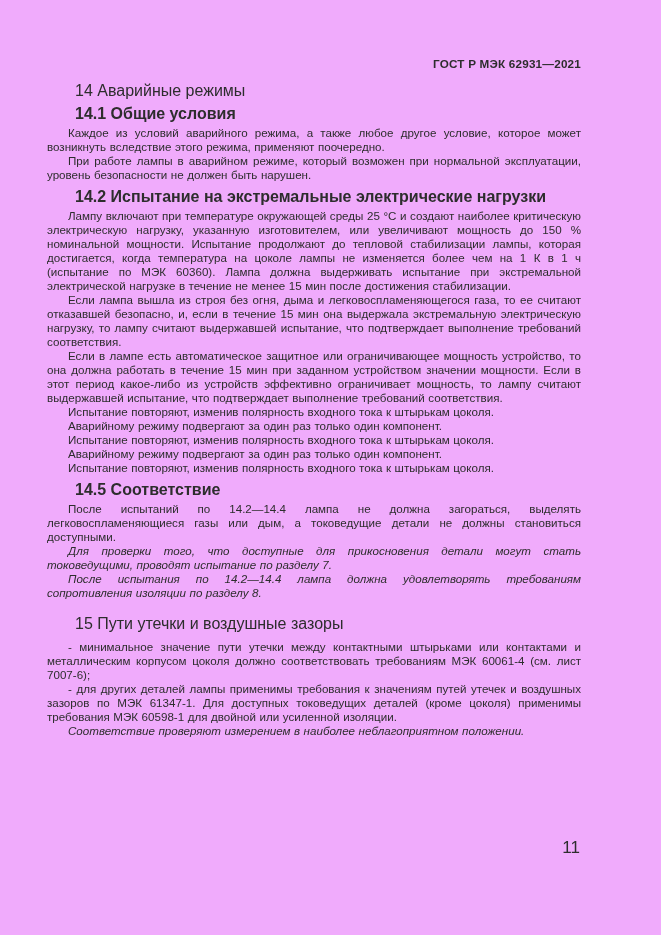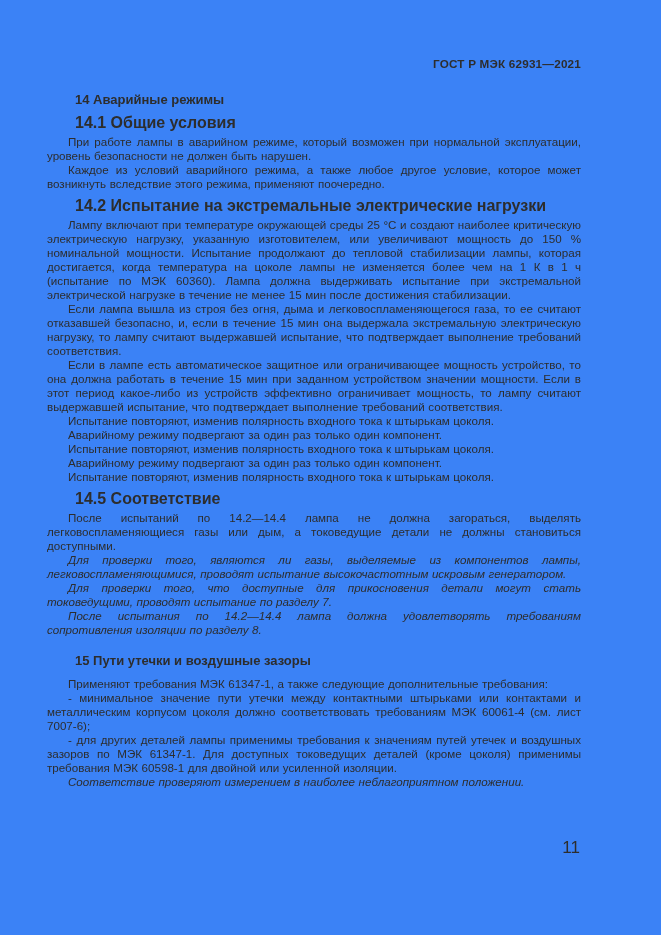--- a/index.html
+++ b/index.html
@@ -4,43 +4,43 @@
 <style>
   html, body {
     margin: 0;
     padding: 0;
     background: #ffffff;
   }
   .page {
     position: relative;
     width: 661px;
     height: 935px;
-    background: #3b82f6;
+    background: #f0abfc;
     font-family: "Liberation Sans", sans-serif;
     color: #2d2d2d;
     overflow: hidden;
   }
   .content {
     position: absolute;
     left: 47px;
     top: 57px;
     width: 534px;
   }
   .doc-header {
     text-align: right;
     font-size: 11.7px;
     font-weight: bold;
     line-height: 14px;
     letter-spacing: 0.2px;
   }
   .h1 {
-    font-size: 13px;
-    font-weight: bold;
+    font-size: 16px;
+    font-weight: normal;
     line-height: 17px;
-    margin: 20px 0 8px 28px;
+    margin: 11px 0 8px 28px;
   }
   .h1.sec15 {
     margin-top: 15px;
   }
   .h2 {
     font-size: 16px;
     font-weight: bold;
     line-height: 14px;
     margin: 8px 0 5px 28px;
   }
@@ -69,43 +69,41 @@
 <div class="page">
   <div class="content">
 
     <div class="doc-header">
       <span>ГОСТ Р МЭК 62931—2021</span>
     </div>
 
     <div class="h1">14 Аварийные режимы</div>
 
     <div class="h2">14.1 Общие условия</div>
+    <p class="p">Каждое из условий аварийного режима, а также любое другое условие, которое может возникнуть вследствие этого режима, применяют поочередно.</p>
     <p class="p">При работе лампы в аварийном режиме, который возможен при нормальной эксплуатации, уровень безопасности не должен быть нарушен.</p>
-    <p class="p">Каждое из условий аварийного режима, а также любое другое условие, которое может возникнуть вследствие этого режима, применяют поочередно.</p>
 
     <div class="h2">14.2 Испытание на экстремальные электрические нагрузки</div>
     <p class="p">Лампу включают при температуре окружающей среды 25 °С и создают наиболее критическую электрическую нагрузку, указанную изготовителем, или увеличивают мощность до 150 % номинальной мощности. Испытание продолжают до тепловой стабилизации лампы, которая достигается, когда температура на цоколе лампы не изменяется более чем на 1 К в 1 ч (испытание по МЭК 60360). Лампа должна выдерживать испытание при экстремальной электрической нагрузке в течение не менее 15 мин после достижения стабилизации.</p>
     <p class="p">Если лампа вышла из строя без огня, дыма и легковоспламеняющегося газа, то ее считают отказавшей безопасно, и, если в течение 15 мин она выдержала экстремальную электрическую нагрузку, то лампу считают выдержавшей испытание, что подтверждает выполнение требований соответствия.</p>
     <p class="p">Если в лампе есть автоматическое защитное или ограничивающее мощность устройство, то она должна работать в течение 15 мин при заданном устройством значении мощности. Если в этот период какое-либо из устройств эффективно ограничивает мощность, то лампу считают выдержавшей испытание, что подтверждает выполнение требований соответствия.</p>
     <p class="p">Испытание повторяют, изменив полярность входного тока к штырькам цоколя.</p>
 
     <p class="p">Аварийному режиму подвергают за один раз только один компонент.</p>
     <p class="p">Испытание повторяют, изменив полярность входного тока к штырькам цоколя.</p>
 
     <p class="p">Аварийному режиму подвергают за один раз только один компонент.</p>
     <p class="p">Испытание повторяют, изменив полярность входного тока к штырькам цоколя.</p>
 
     <div class="h2">14.5 Соответствие</div>
     <p class="p">После испытаний по 14.2—14.4 лампа не должна загораться, выделять легковоспламеняющиеся газы или дым, а токоведущие детали не должны становиться доступными.</p>
-    <p class="p it">Для проверки того, являются ли газы, выделяемые из компонентов лампы, легковоспламеняющимися, проводят испытание высокочастотным искровым генератором.</p>
     <p class="p it">Для проверки того, что доступные для прикосновения детали могут стать токоведущими, проводят испытание по разделу 7.</p>
     <p class="p it">После испытания по 14.2—14.4 лампа должна удовлетворять требованиям сопротивления изоляции по разделу 8.</p>
 
     <div class="h1 sec15">15 Пути утечки и воздушные зазоры</div>
-    <p class="p">Применяют требования МЭК 61347-1, а также следующие дополнительные требования:</p>
     <p class="p">- минимальное значение пути утечки между контактными штырьками или контактами и металлическим корпусом цоколя должно соответствовать требованиям МЭК 60061-4 (см. лист 7007-6);</p>
     <p class="p">- для других деталей лампы применимы требования к значениям путей утечек и воздушных зазоров по МЭК 61347-1. Для доступных токоведущих деталей (кроме цоколя) применимы требования МЭК 60598-1 для двойной или усиленной изоляции.</p>
     <p class="p it">Соответствие проверяют измерением в наиболее неблагоприятном положении.</p>
 
   </div>
 
   <div class="page-number">11</div>
 </div>
 
 </body></html>

